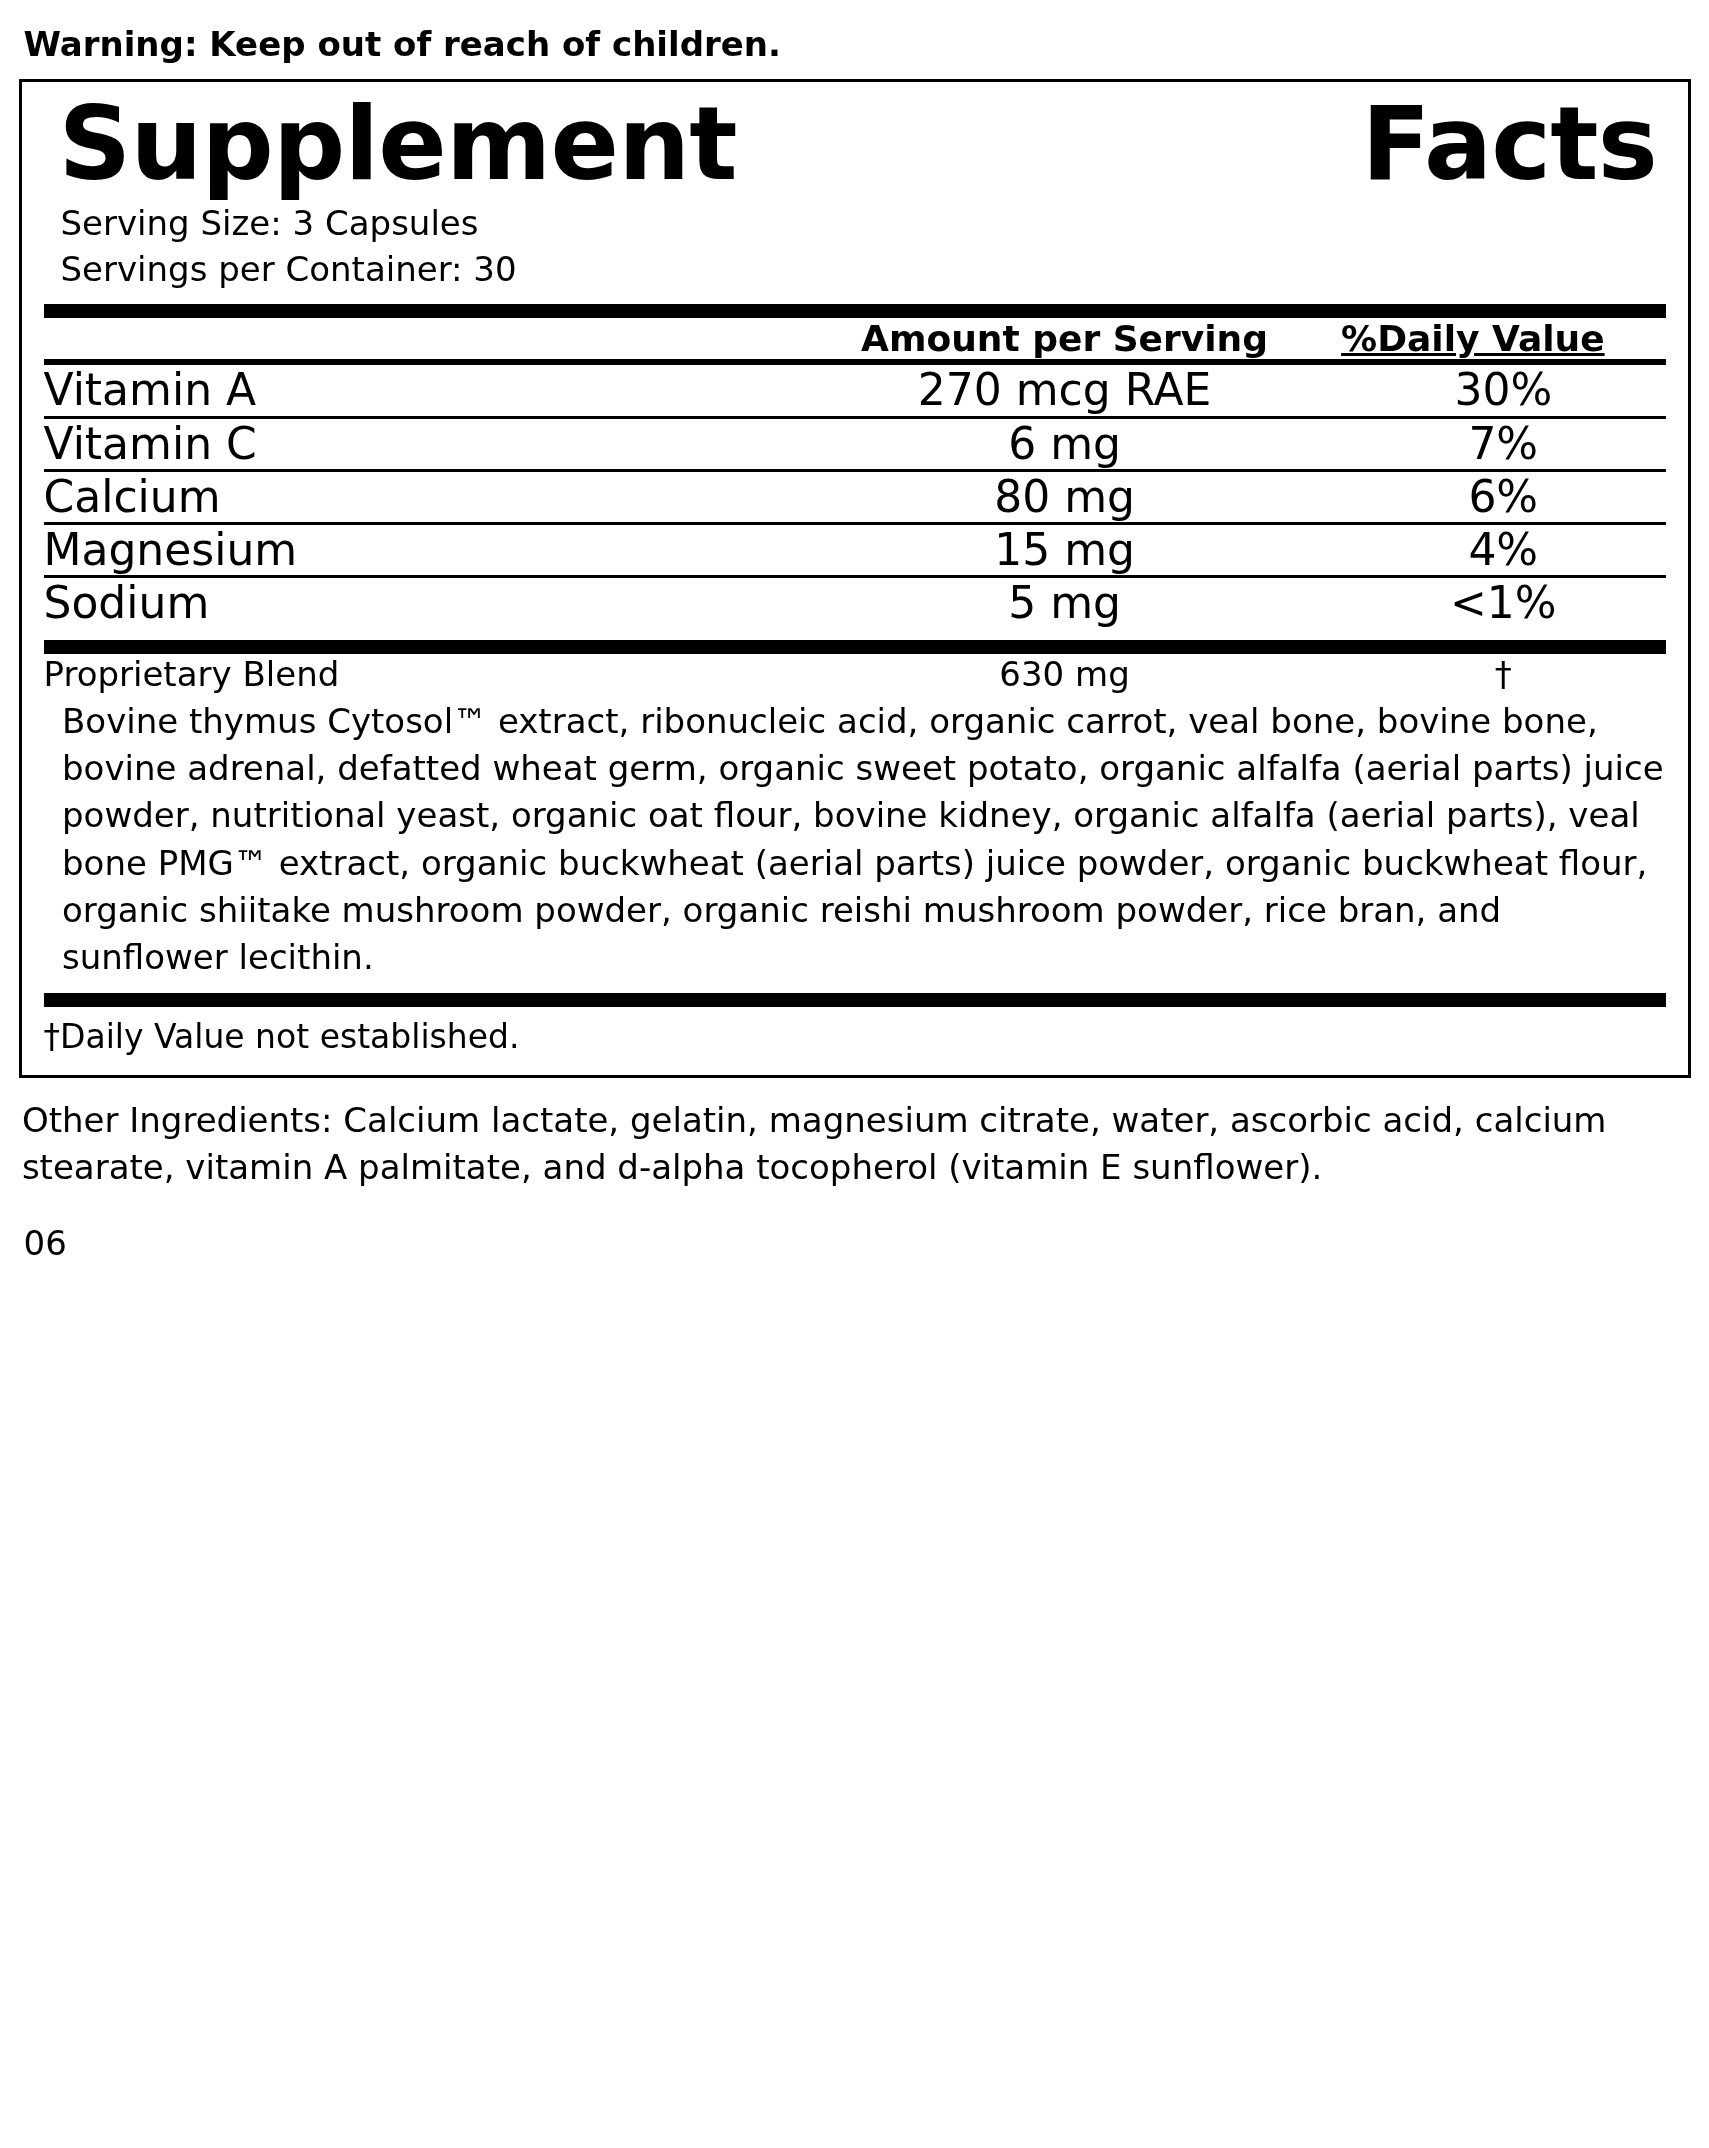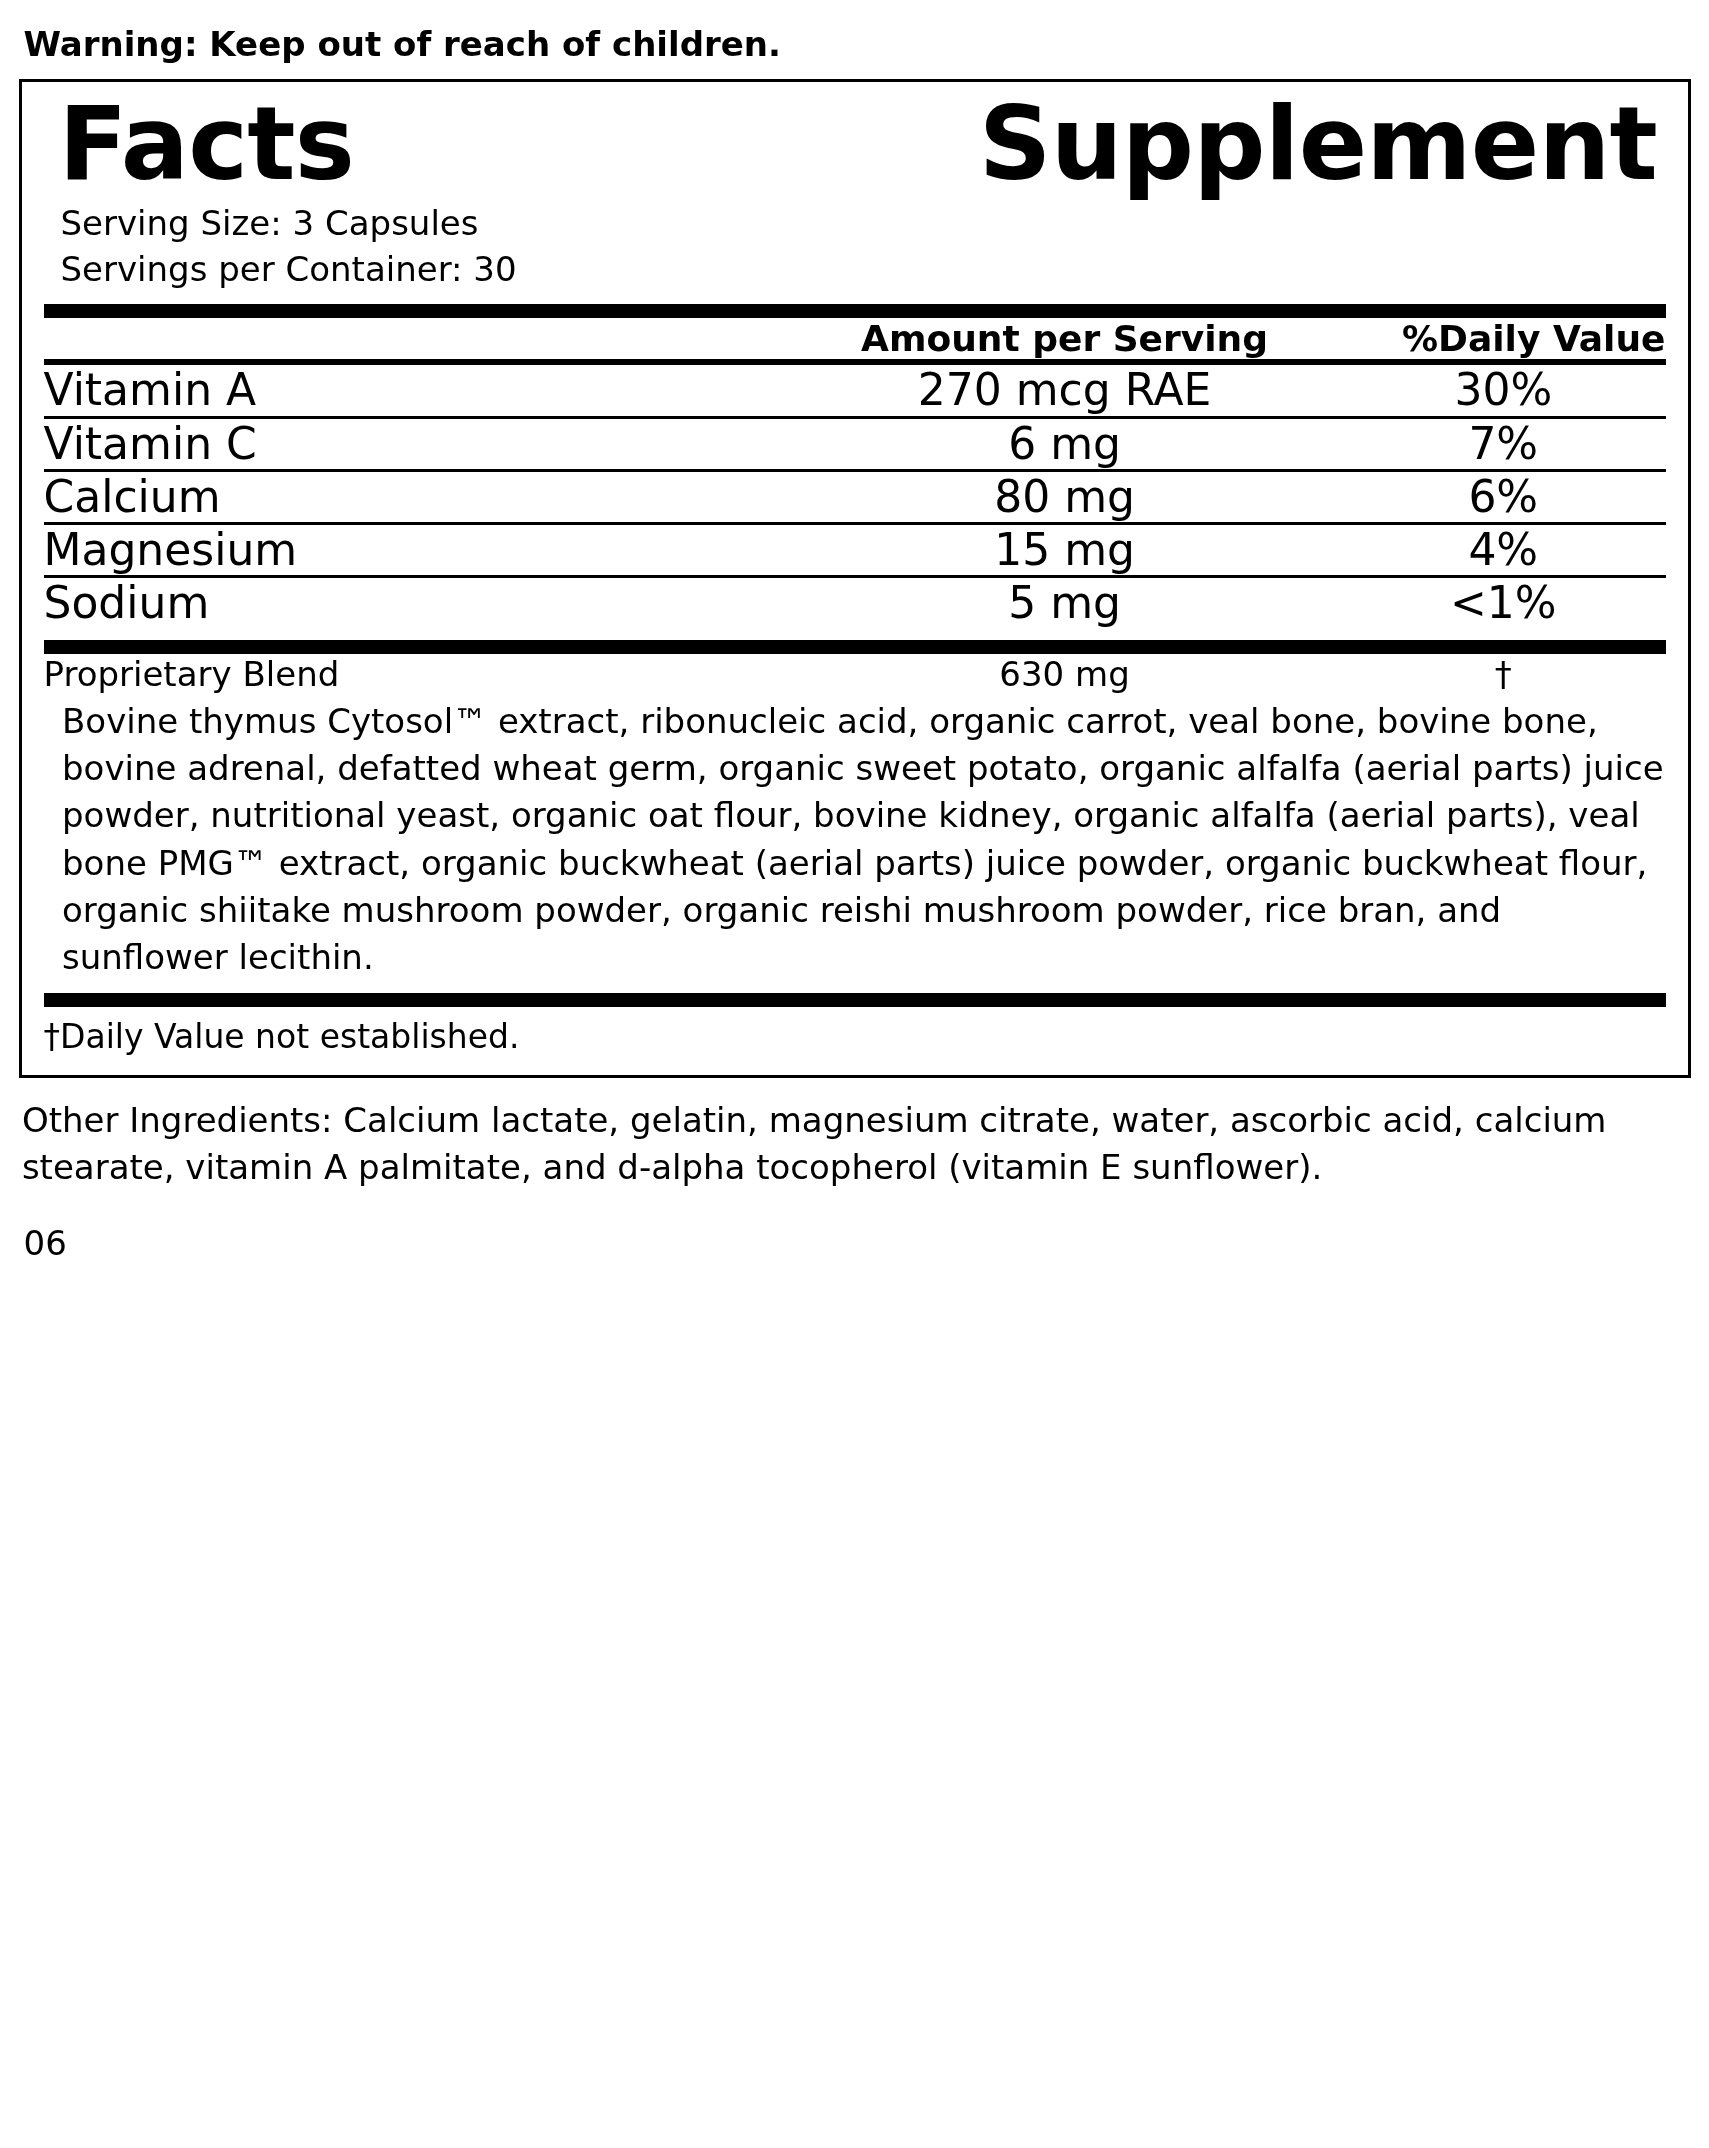--- a/index.html
+++ b/index.html
@@ -87,21 +87,21 @@
   .col-amt   { width: 32%; text-align: center; }
   .col-dv    { width: 20%; text-align: center; }
 
   .head-row th {
     font-weight: bold;
     font-size: 36px;
     padding: 8.4px 0 8.4px 0;
   }
   .head-row th.col-name { }
   .head-row th.col-amt  { text-align: center; padding-right: 34px;}
-  .head-row th.col-dv   { text-align: right; }
+  .head-row th.col-dv   { text-align: left; text-decoration: underline; }
 
   .nutrient-row td {
     padding: 7.6px 0 7.6px 0;
     font-size: 44px;
     line-height: 1.15;
   }
   .nutrient-row td.col-amt { padding-right: 34px; }
   .sep-thin td {
     padding: 0;
   }
@@ -153,22 +153,22 @@
 
 <div class="page">
 
   <div class="warning-line">
     <span class="warning-label">Warning:</span><span class="warning-text"> Keep out of reach of children.</span>
   </div>
 
   <div class="panel">
 
     <div class="sf-title">
+      <span>Supplement</span>
       <span>Facts</span>
-      <span>Supplement</span>
     </div>
 
     <div class="serving-info">Serving Size: 3 Capsules</div>
     <div class="serving-info">Servings per Container: 30</div>
 
     <div class="rule-thick"></div>
 
     <table class="facts">
       <tbody>
           <tr class="head-row">

